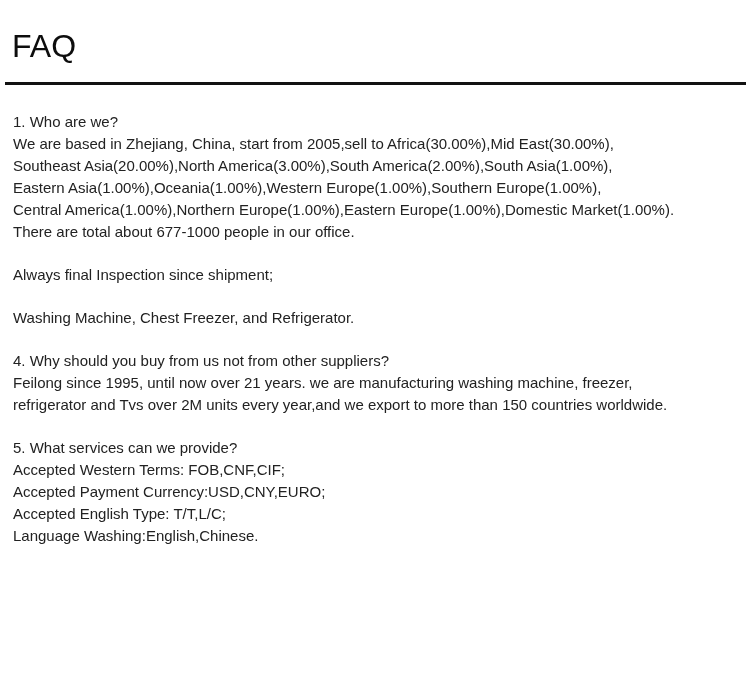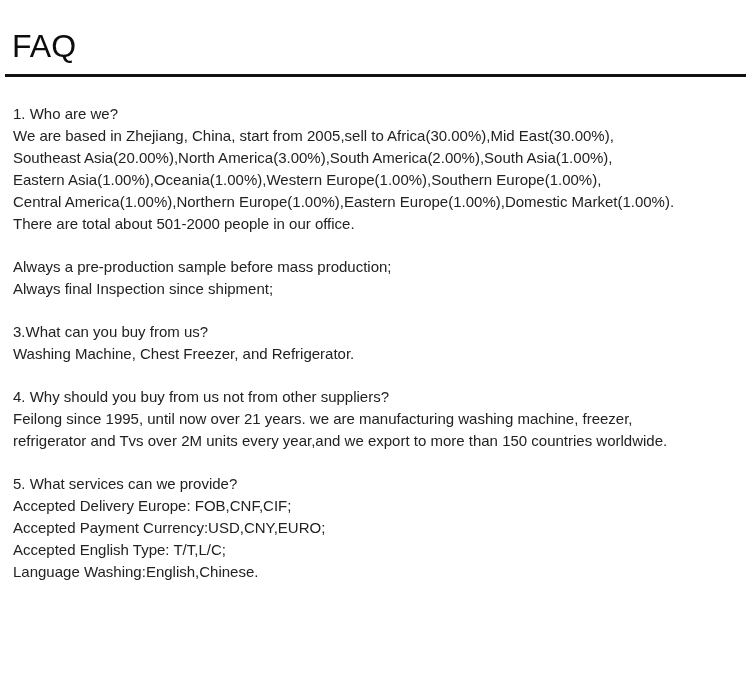--- a/index.html
+++ b/index.html
@@ -13,21 +13,21 @@
     font-family: "Liberation Sans", sans-serif;
     color: #222222;
     overflow-x: hidden;
   }
   .page-header {
     margin: 0 4px 0 5px;
     border-bottom: 3px solid #121212;
   }
   .page-title {
     margin: 0;
-    padding: 30px 0 12px 7px;
+    padding: 30px 0 20px 7px;
     font-size: 32px;
     line-height: 32px;
     font-weight: 400;
     color: #0d0d0d;
   }
   .faq-list {
     padding: 26px 20px 40px 13px;
   }
   .faq-item {
     margin: 0 0 21px 0;
@@ -47,40 +47,38 @@
   <header class="page-header">
     <h1 class="page-title">FAQ</h1>
   </header>
   <section class="faq-list" id="faq-list">
   <article class="faq-item">
     <div class="faq-question">1. Who are we?</div>
   <div class="faq-answer-line">We are based in Zhejiang, China, start from 2005,sell to Africa(30.00%),Mid East(30.00%),</div>
         <div class="faq-answer-line">Southeast Asia(20.00%),North America(3.00%),South America(2.00%),South Asia(1.00%),</div>
         <div class="faq-answer-line">Eastern Asia(1.00%),Oceania(1.00%),Western Europe(1.00%),Southern Europe(1.00%),</div>
         <div class="faq-answer-line">Central America(1.00%),Northern Europe(1.00%),Eastern Europe(1.00%),Domestic Market(1.00%).</div>
-        <div class="faq-answer-line">There are total about 501-2000 people in our office.</div>
+        <div class="faq-answer-line">There are total about 677-1000 people in our office.</div>
       </article>
 
   <article class="faq-item">
-  <div class="faq-answer-line">Always a pre-production sample before mass production;</div>
         <div class="faq-answer-line">Always final Inspection since shipment;</div>
       </article>
 
   <article class="faq-item">
-    <div class="faq-question">3.What can you buy from us?</div>
   <div class="faq-answer-line">Washing Machine, Chest Freezer, and Refrigerator.</div>
       </article>
 
   <article class="faq-item">
     <div class="faq-question">4. Why should you buy from us not from other suppliers?</div>
   <div class="faq-answer-line">Feilong since 1995, until now over 21 years. we are manufacturing washing machine, freezer,</div>
         <div class="faq-answer-line">refrigerator and Tvs over 2M units every year,and we export to more than 150 countries worldwide.</div>
       </article>
 
   <article class="faq-item">
     <div class="faq-question">5. What services can we provide?</div>
-  <div class="faq-answer-line">Accepted Delivery Europe: FOB,CNF,CIF;</div>
+  <div class="faq-answer-line">Accepted Western Terms: FOB,CNF,CIF;</div>
         <div class="faq-answer-line">Accepted Payment Currency:USD,CNY,EURO;</div>
         <div class="faq-answer-line">Accepted English Type: T/T,L/C;</div>
         <div class="faq-answer-line">Language Washing:English,Chinese.</div>
       </article>
 </section>
 </main>
 
 </body></html>

